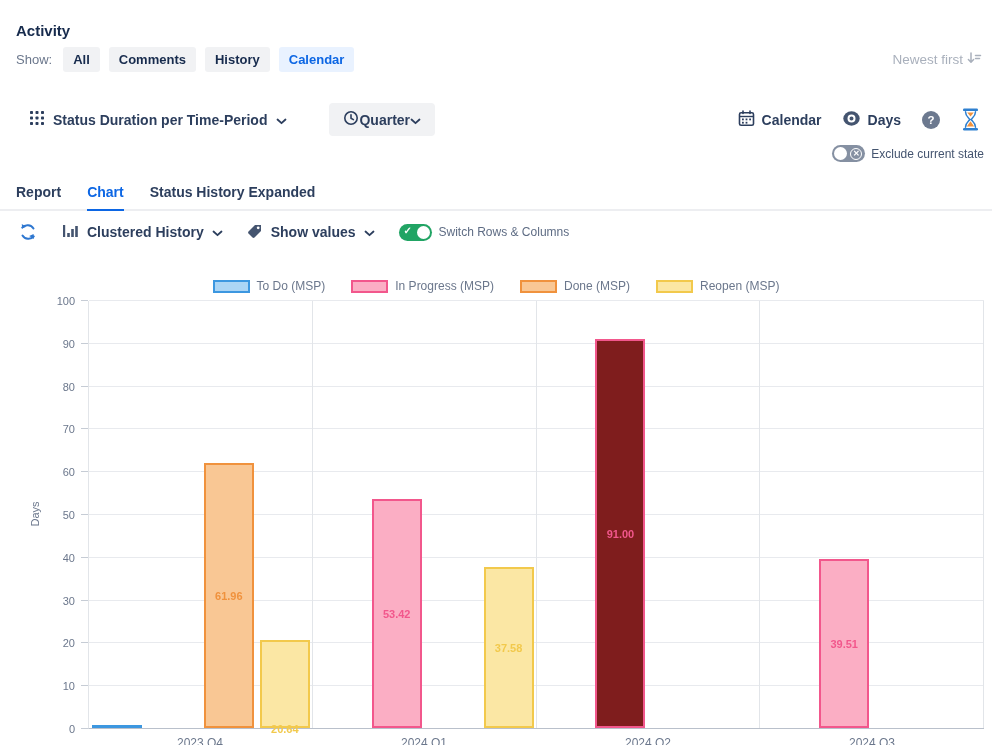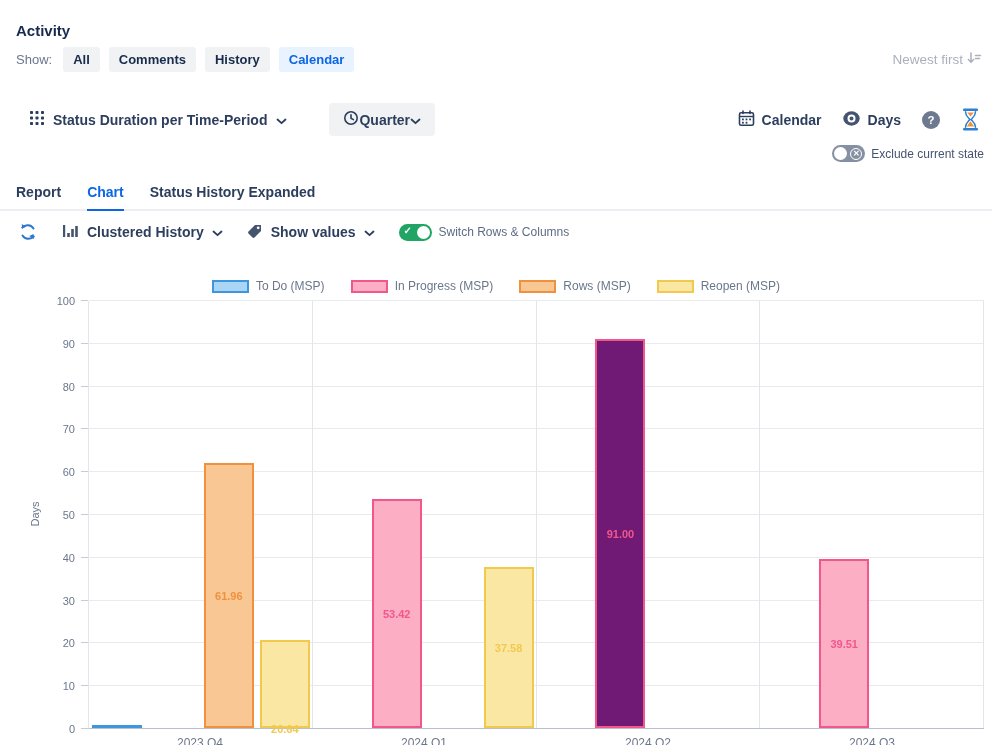--- a/index.html
+++ b/index.html
@@ -263,21 +263,21 @@
       <div class="legend-item">
         <div class="legend-swatch" style="background: rgb(171, 213, 245); border-color: rgb(60, 151, 224);"></div>
         <div class="legend-name">To Do (MSP)</div>
       </div>
       <div class="legend-item">
         <div class="legend-swatch" style="background: rgb(251, 174, 196); border-color: rgb(242, 87, 140);"></div>
         <div class="legend-name">In Progress (MSP)</div>
       </div>
       <div class="legend-item">
         <div class="legend-swatch" style="background: rgb(249, 199, 148); border-color: rgb(240, 146, 61);"></div>
-        <div class="legend-name">Rows (MSP)</div>
+        <div class="legend-name">Done (MSP)</div>
       </div>
       <div class="legend-item">
         <div class="legend-swatch" style="background: rgb(251, 231, 164); border-color: rgb(242, 201, 76);"></div>
         <div class="legend-name">Reopen (MSP)</div>
       </div>
     </div>
 
   <div class="chart-area">
     <div class="y-col" id="y-col">
       <div class="y-axis-title">Days</div>
@@ -346,21 +346,21 @@
             <div class="slot"></div>
             <div class="slot">
               <div class="bar" style="height: 161px; background: rgb(251, 231, 164); border-color: rgb(242, 201, 76);">
                 <div class="bar-label" style="color: rgb(242, 201, 76);">37.58</div>
               </div>
             </div>
           </div>
           <div class="group">
             <div class="slot"></div>
             <div class="slot">
-              <div class="bar" style="height: 389px; background: #701a75; border-color: rgb(242, 87, 140);">
+              <div class="bar" style="height: 389px; background: #7f1d1d; border-color: rgb(242, 87, 140);">
                 <div class="bar-label" style="color: rgb(242, 87, 140);">91.00</div>
               </div>
             </div>
             <div class="slot"></div>
             <div class="slot"></div>
           </div>
           <div class="group">
             <div class="slot"></div>
             <div class="slot">
               <div class="bar" style="height: 169px; background: rgb(251, 174, 196); border-color: rgb(242, 87, 140);">

